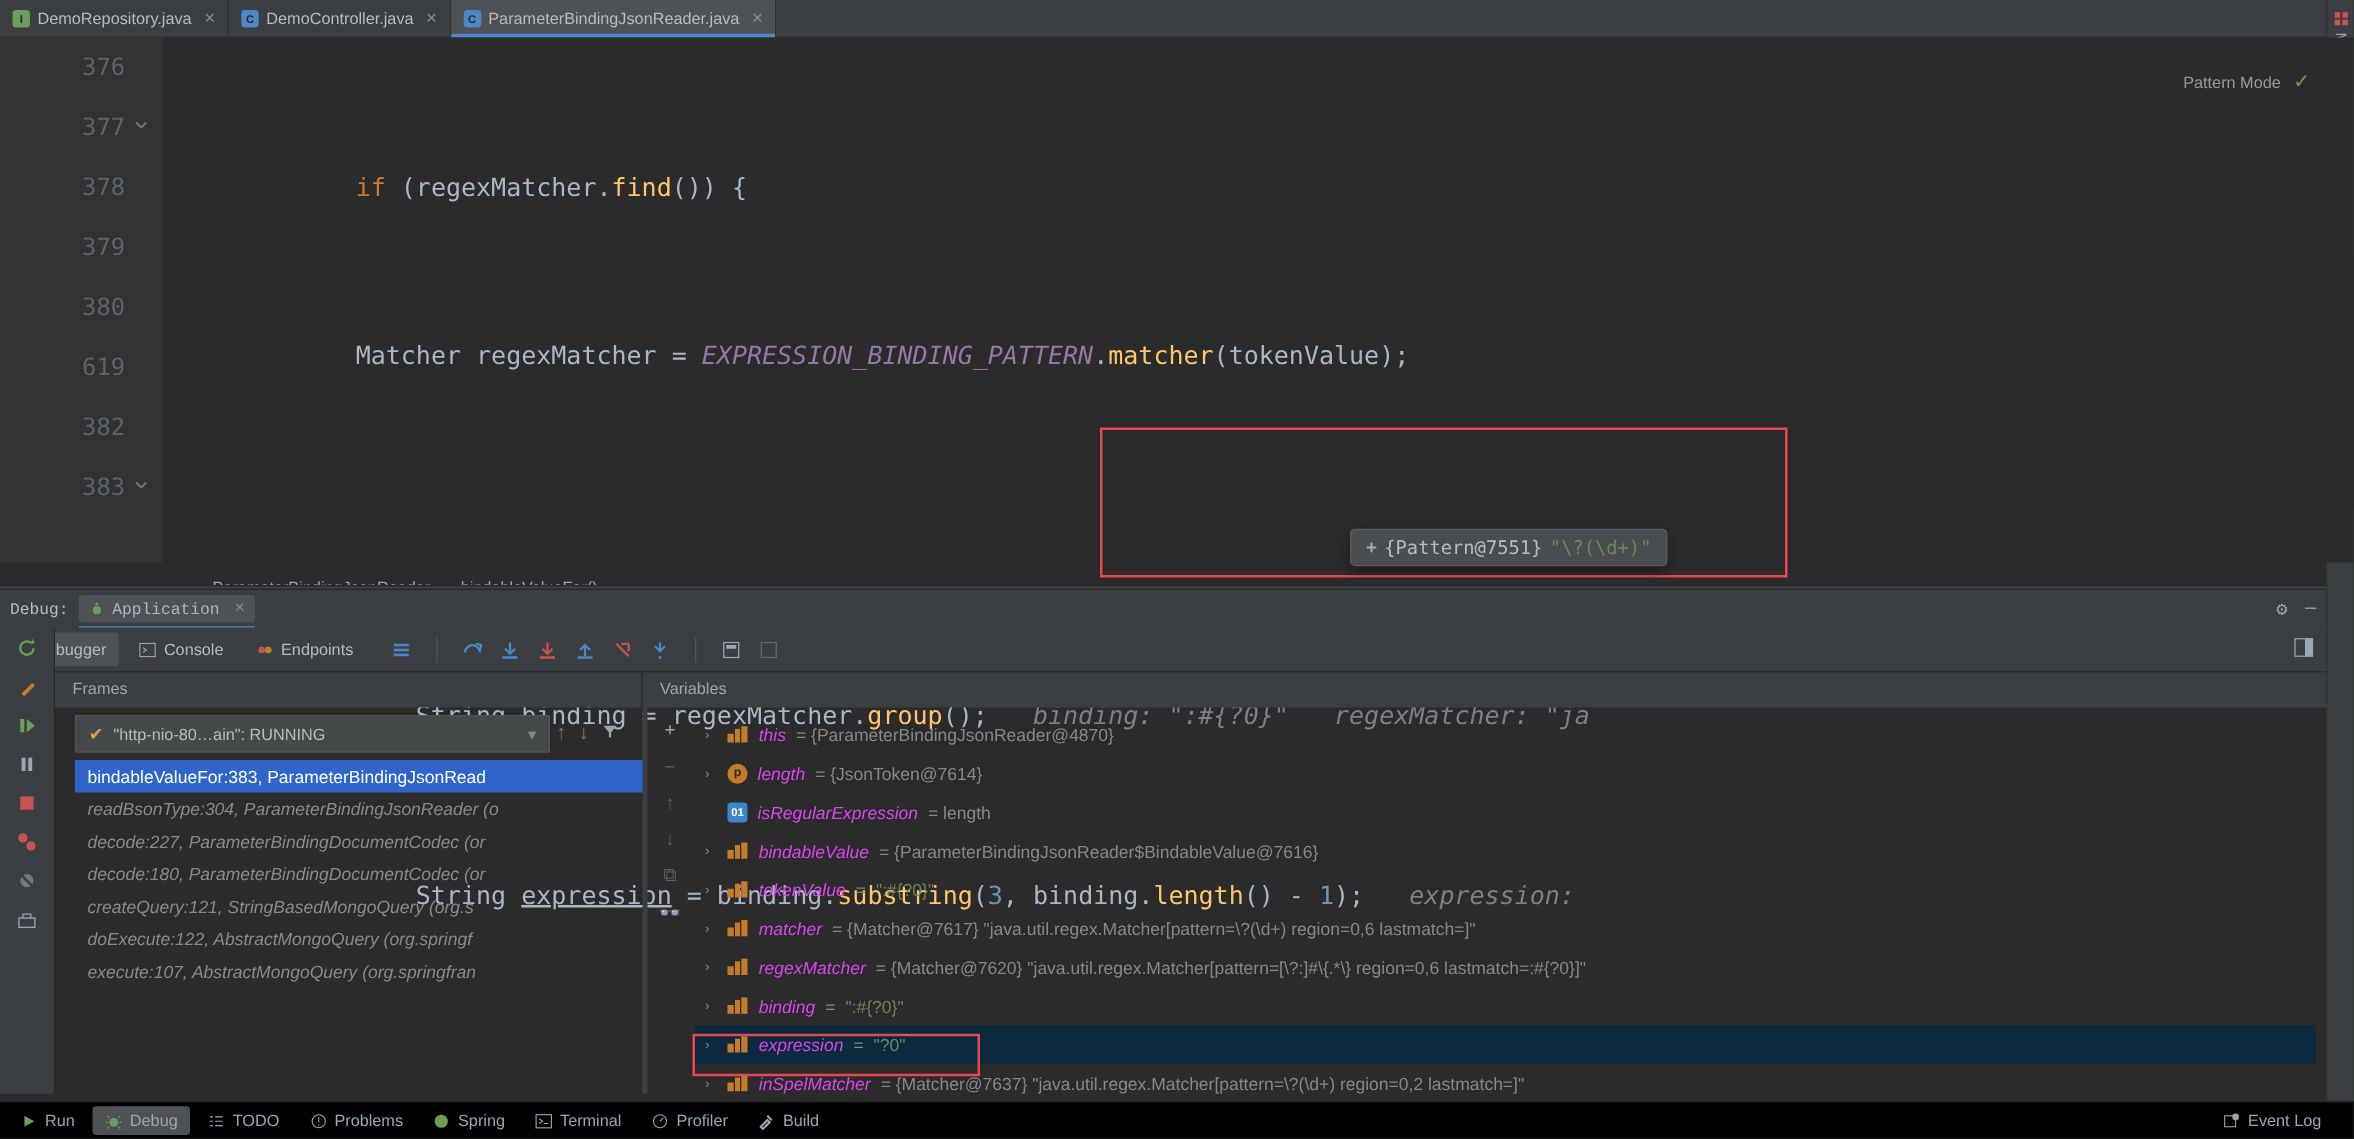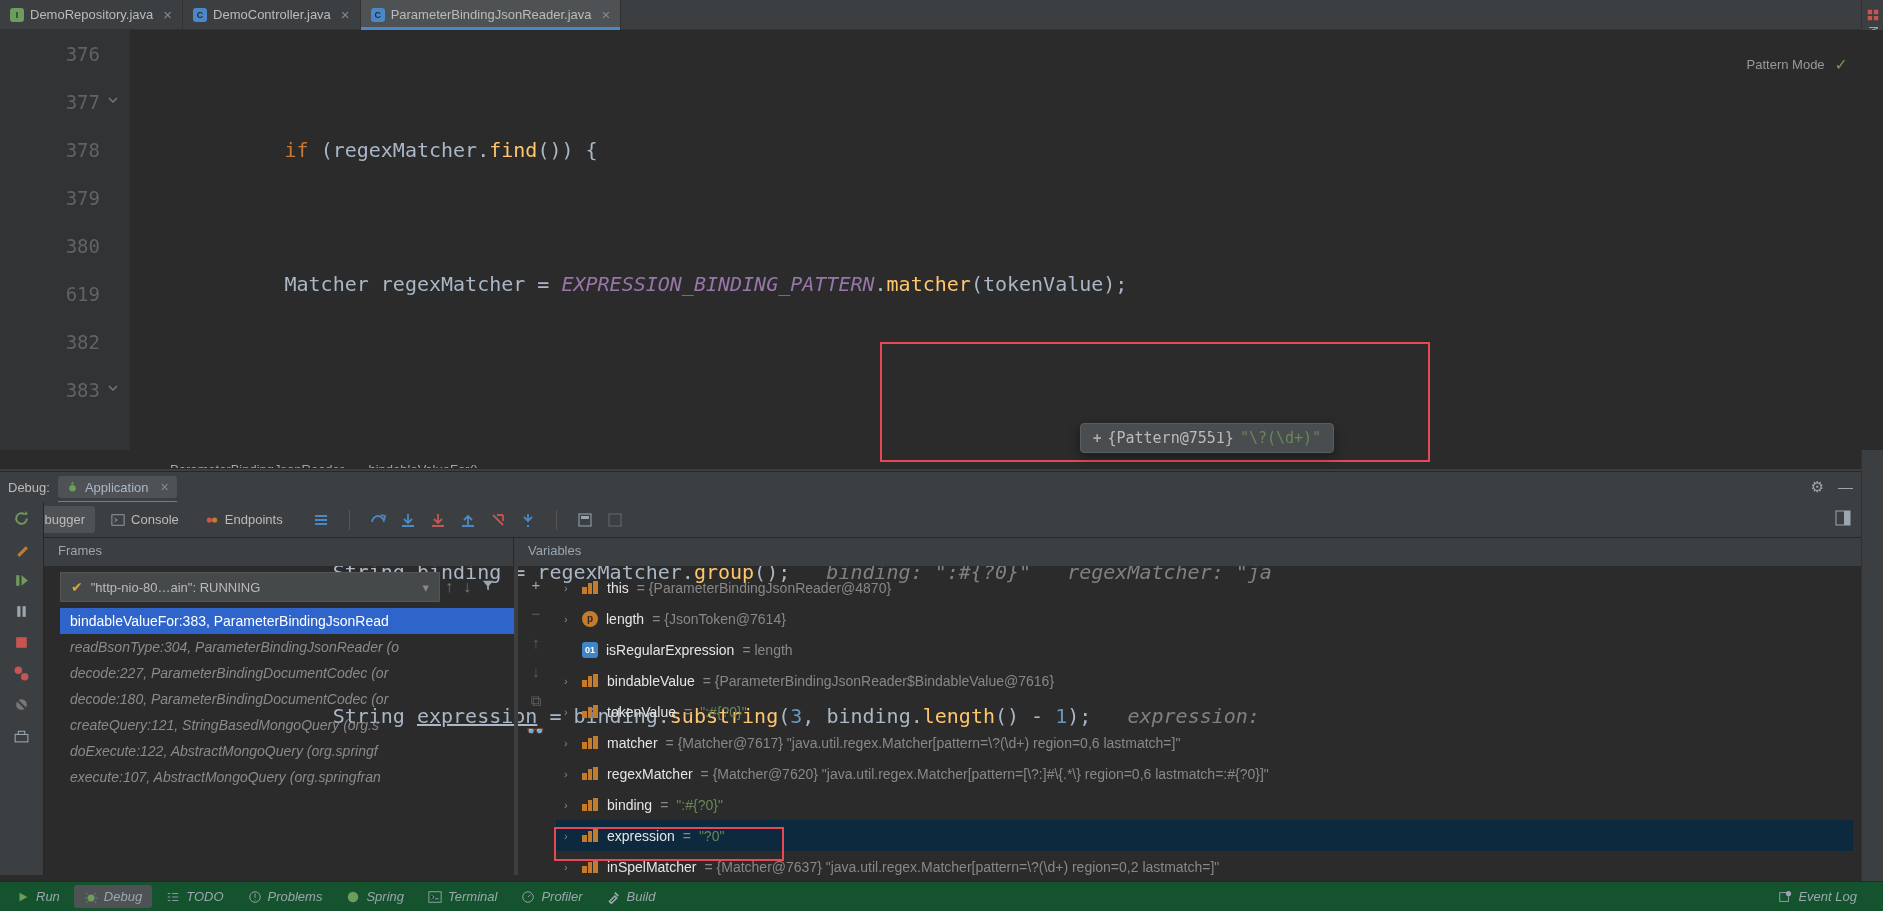--- a/index.html
+++ b/index.html
@@ -42,21 +42,21 @@
 .tooltip { position:absolute; left:1080px; top:393px; background:#4a4d4f; border:1px solid #5a5d5f; border-radius:4px; padding:5px 12px; font-family:'Consolas',monospace; font-size:15px; color:#bbb; z-index:9; display:flex; align-items:center; gap:6px; box-shadow:0 4px 12px rgba(0,0,0,.4); }
 .tooltip .plus { font-weight:bold; font-size:14px; color:#aaa; }
 .tooltip::before{content:'';position:absolute;top:-8px;left:130px;border:8px solid transparent;border-bottom-color:#4a4d4f;}
 
 .breadcrumb { position:absolute; left:170px; top:432px; font-size:13px; color:#9aa7b0; display:flex; align-items:center; gap:10px; }
 .breadcrumb .sep{ color:#666; }
 
 .divider-h { position:absolute; left:0; right:22px; top:468px; height:4px; background:#3c3f41; border-top:1px solid #282828; border-bottom:1px solid #282828; cursor:ns-resize; }
 
 
-.debug-hdr { position:absolute; left:0; right:22px; top:472px; height:30px; background:#3c3f41; display:flex; align-items:center; padding:0 8px; justify-content:space-between; }
+.debug-hdr { position:absolute; left:0; right:22px; top:472px; height:30px; background:#3c3f41; display:flex; align-items:center; padding:0 8px; justify-content:space-between;font-family:Liberation Mono, monospace; }
 .debug-hdr .lft{ display:flex; align-items:center; gap:8px; }
 .debug-hdr .ttl{ color:#bbb; }
 .debug-hdr .cfg{ display:flex; align-items:center; background:#4e5254; padding:3px 8px; border-radius:3px; gap:6px; position:relative;}
 .debug-hdr .cfg::after{content:'';position:absolute;left:0;right:0;bottom:-6px;height:3px;background:#4a88c7;}
 .debug-hdr .bug{ width:13px;height:13px; }
 .debug-hdr .x{ color:#8a8a8a; margin-left:6px; font-size:14px; }
 .debug-hdr .rgt{ display:flex; gap:14px; color:#9aa7b0; }
 .debug-hdr .rgt span{ cursor:pointer; font-size:15px; }
 
 
@@ -98,27 +98,27 @@
 .var-tools span{ color:#9aa7b0; font-size:15px; cursor:pointer;}
 
 
 .vars-tree { position:absolute; left:556px; right:30px; top:572px; bottom:36px; font-size:14px; font-family:'Segoe UI',Arial,sans-serif; overflow:hidden;}
 .var-item { display:flex; align-items:center; height:31px; padding-left:8px; gap:8px; cursor:pointer;}
 .var-item.sel{ background:#0d293e; }
 .var-item .arrow{ color:#888; font-size:11px; width:10px;}
 .var-item .badge{ width:16px;height:16px;border-radius:3px;display:flex;align-items:center;justify-content:center;font-size:10px;font-weight:bold;}
 .badge.p{ background:#c57b2c; color:#2b2b2b; border-radius:50%;}
 .badge.zo{ background:#3e86c7; color:#fff; font-size:9px;}
-.var-item .nm{ color:#e5e5e5;}
+.var-item .nm{ color:#d946ef;font-style:italic;}
 .var-item .val{ color:#888;}
 .var-item .str{ color:#6a8759;}
 .red-box-2{ position:absolute; border:2px solid #e74856; left:554px; top:827px; width:230px; height:34px; z-index:7; pointer-events:none;}
 
 
-.status-bar { position:absolute; left:0; right:0; bottom:0; height:30px; background:#14532d; border-top:1px solid #282828; display:flex; align-items:center; padding:0 6px; gap:4px;font-style:italic;}
+.status-bar { position:absolute; left:0; right:0; bottom:0; height:30px; background:#000000; border-top:1px solid #282828; display:flex; align-items:center; padding:0 6px; gap:4px;}
 .status-item { display:flex; align-items:center; gap:6px; padding:4px 10px; color:#9aa7b0; cursor:pointer; font-size:13px; border-radius:3px;}
 .status-item.active{ background:#4e5254; }
 .status-item svg{ width:14px;height:14px;}
 .status-right{ margin-left:auto; display:flex; align-items:center; gap:10px; padding-right:10px;}
 
 svg { flex-shrink:0; }
 .ficon{ display:inline-flex; width:17px; height:13px; }
 .ficon span{width:5px; margin-right:1px; background:#c57b2c;}
 .ficon span:nth-child(1){height:7px;align-self:flex-end;}
 .ficon span:nth-child(2){height:11px;align-self:flex-end;}

